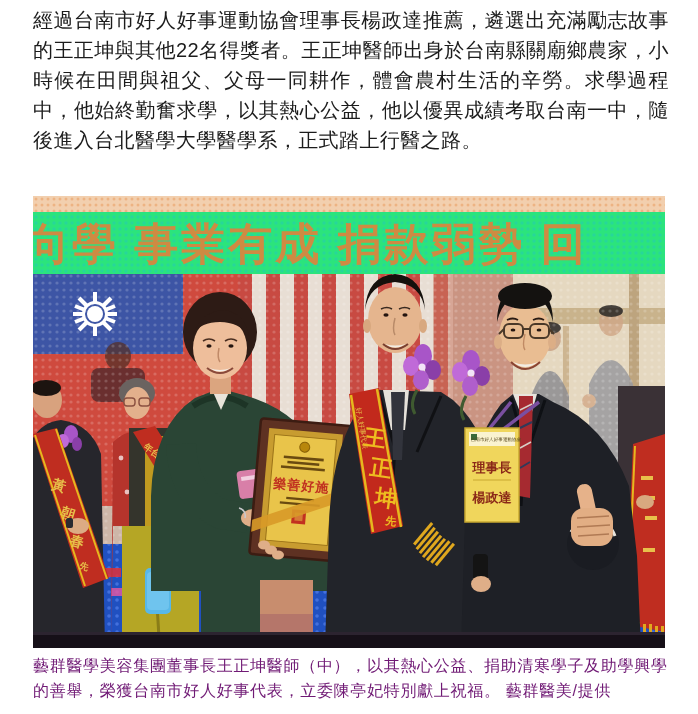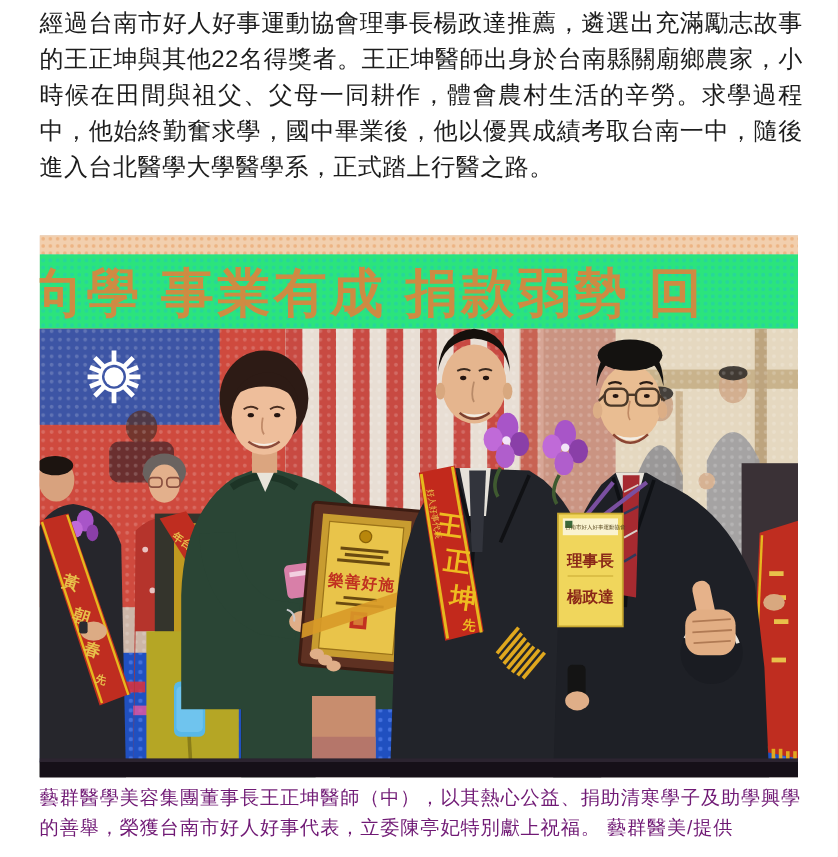--- a/index.html
+++ b/index.html
@@ -11,21 +11,21 @@
   .photo svg{display:block;}
   .caption{position:absolute;left:33px;top:653px;width:642px;font-size:16px;line-height:25px;
         letter-spacing:0.7px;color:#701a75;margin:0;}
   svg text{font-family:"Liberation Sans","DejaVu Sans",sans-serif;}
 </style>
 </head>
 <body>
 
 <div class="page">
 
-  <p class="para">經過台南市好人好事運動協會理事長楊政達推薦，遴選出充滿勵志故事的王正坤與其他22名得獎者。王正坤醫師出身於台南縣關廟鄉農家，小時候在田間與祖父、父母一同耕作，體會農村生活的辛勞。求學過程中，他始終勤奮求學，國中畢業後，他以優異成績考取台南一中，隨後進入台北醫學大學醫學系，正式踏上行醫之路。</p>
+  <p class="para">經過台南市好人好事運動協會理事長楊政達推薦，遴選出充滿勵志故事的王正坤與其他22名得獎者。王正坤醫師出身於台南縣關廟鄉農家，小時候在田間與祖父、父母一同耕作，體會農村生活的辛勞。求學過程中，他始終勤奮求學，以其熱心公益，他以優異成績考取台南一中，隨後進入台北醫學大學醫學系，正式踏上行醫之路。</p>
 
   <figure class="photo" style="margin:0">
     <svg width="632" height="452" viewBox="0 0 632 452">
       <defs>
         <pattern id="pdots" width="6" height="6" patternUnits="userSpaceOnUse">
           <circle cx="3" cy="3" r="1.7" fill="#22c8bc" opacity="0.45"></circle>
         </pattern>
         <pattern id="pdots2" width="7" height="7" patternUnits="userSpaceOnUse">
           <circle cx="3" cy="3" r="1.6" fill="#ffffff" opacity="0.18"></circle>
         </pattern>

